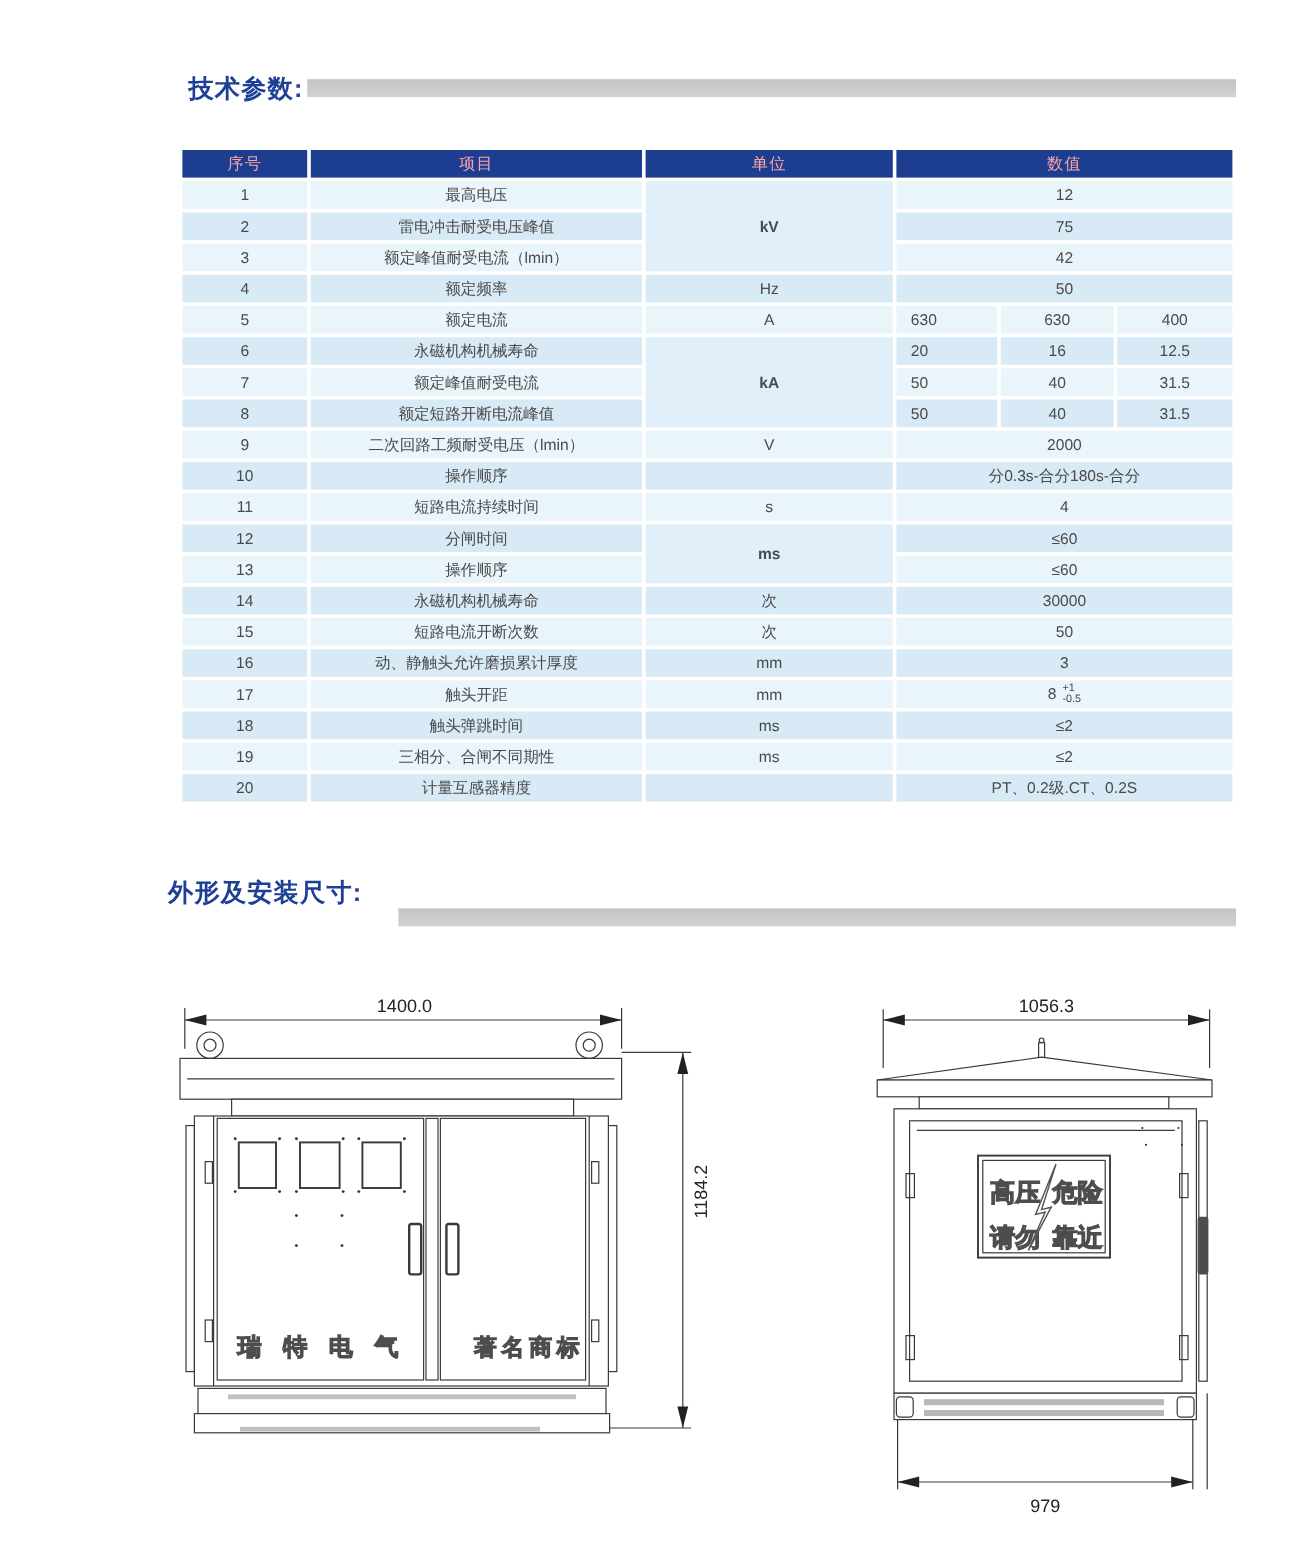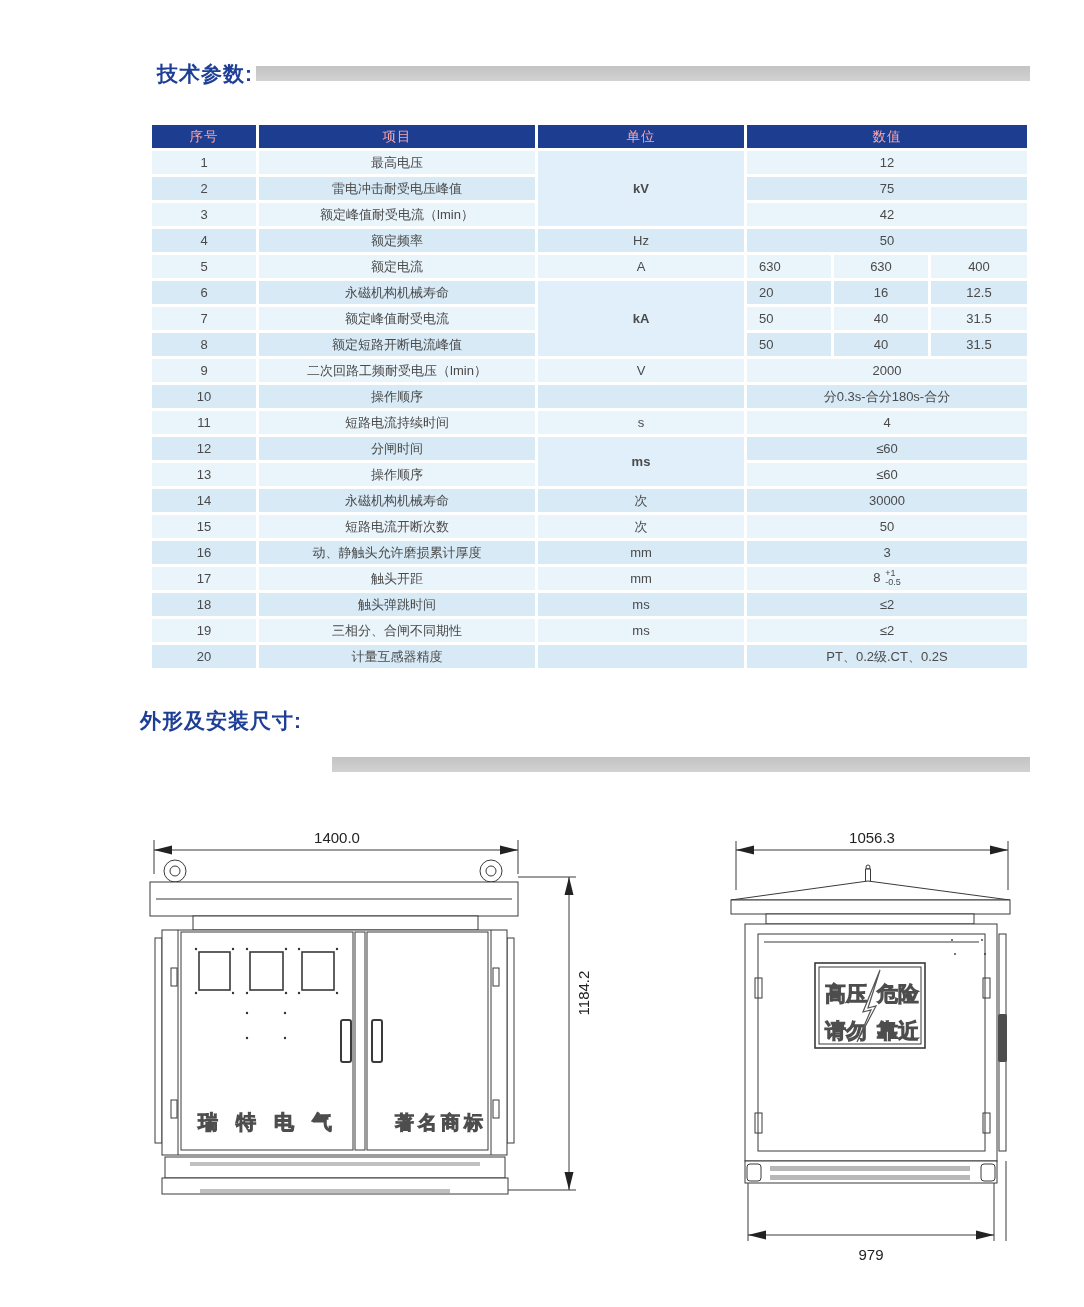--- a/index.html
+++ b/index.html
@@ -192,21 +192,21 @@
         <tr class="even">
           <td class="no">20</td>
           <td class="item">计量互感器精度</td>
           <td class="unit"></td>
           <td class="val center" colspan="3"><span>PT、0.2级.CT、0.2S</span></td>
         </tr>
       </tbody>
   </table>
 </div>
 
-<div class="section-title" style="left:140px;top:707px;">外形及安装尺寸:</div>
+<div class="section-title" style="left:140px;top:730px;">外形及安装尺寸:</div>
 <div class="gray-bar" style="left:332px;top:757px;width:698px;"></div>
 
 <svg class="drawing" style="left:140px;top:828px;" width="460" height="372" viewBox="0 0 460 372" fill="none" stroke="#3a3a3a" stroke-width="1">
 
   <g>
     <text class="dim-label" x="197" y="15" text-anchor="middle" stroke="none" fill="#222">1400.0</text>
     <line x1="14" y1="12" x2="14" y2="46"></line>
       <line x1="378" y1="12" x2="378" y2="46"></line>
     <line x1="14" y1="22" x2="378" y2="22"></line>
     <polygon points="14,22 32,17.5 32,26.5" fill="#222" stroke="none"></polygon>

